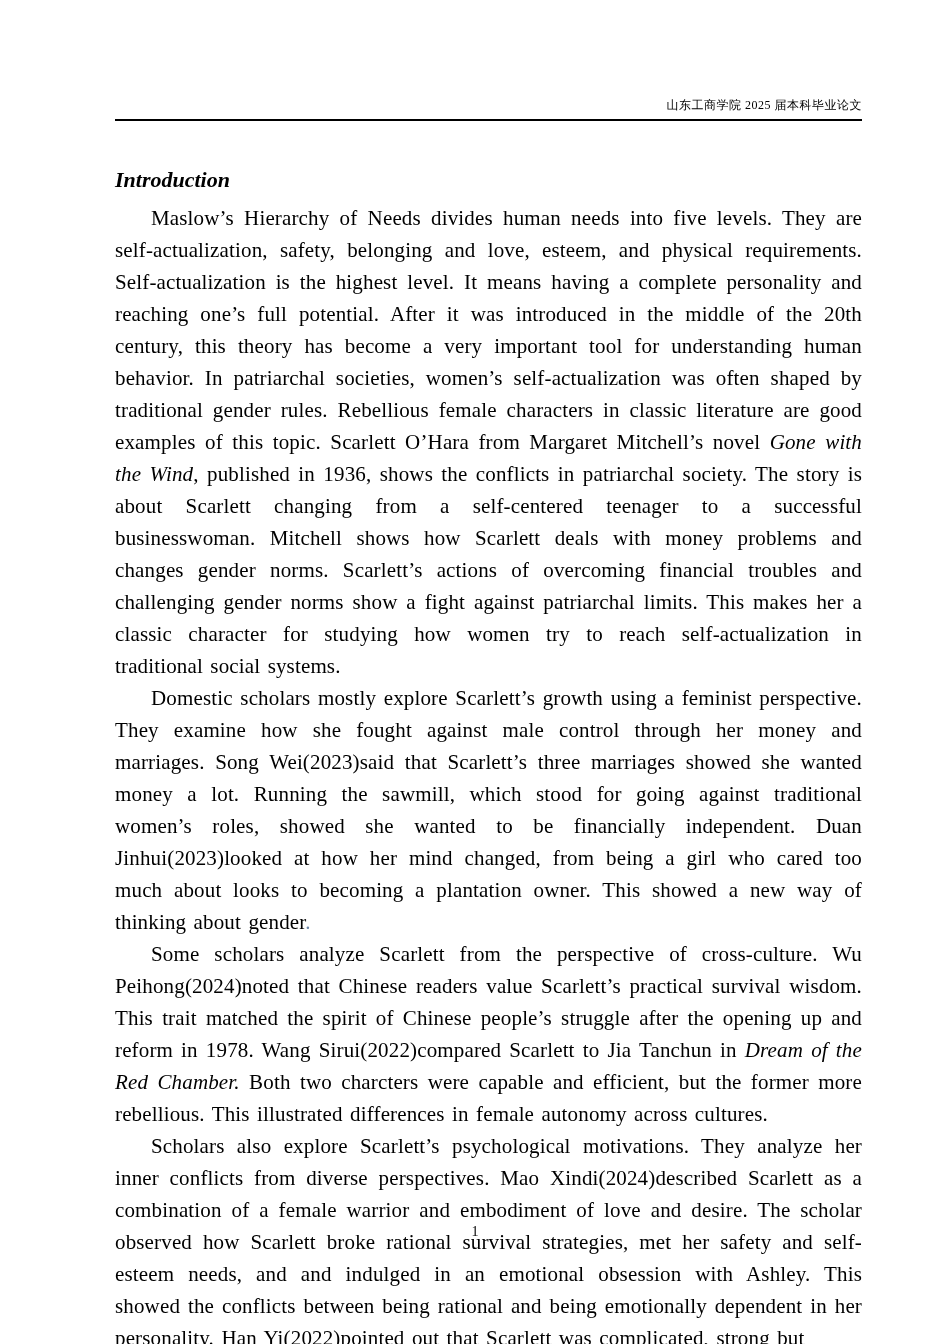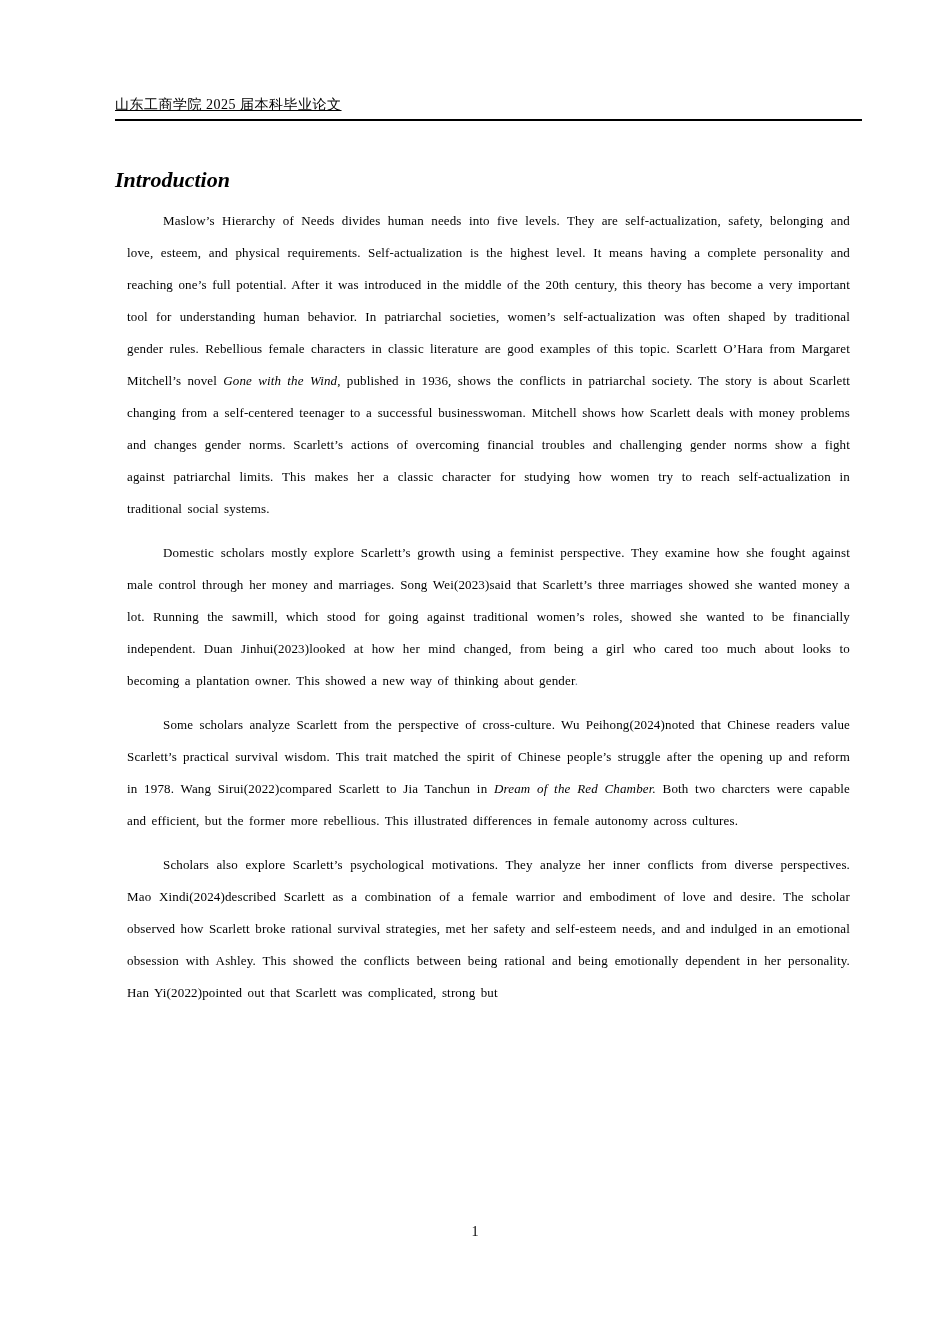--- a/index.html
+++ b/index.html
@@ -17,25 +17,24 @@
     overflow: hidden;
   }
   .header {
     position: absolute;
     left: 115px;
     top: 0;
     width: 747px;
   }
   .header-text {
     padding-top: 96px;
-    text-align: left;
-    font-size: 14px;
+    text-align: right;
+    font-size: 12px;
     letter-spacing: 0.5px;
     line-height: 18px;
-    text-decoration: underline;
   }
   .header-rule {
     margin-top: 5px;
     border-bottom: 2px solid #000000;
     height: 0;
   }
   .content {
     position: absolute;
     left: 115px;
     top: 125px;
@@ -43,22 +42,22 @@
   }
   .section-title {
     margin: 42px 0 9px 0;
     font-size: 22px;
     line-height: 1.2;
     font-weight: bold;
     font-family: "Liberation Serif", "DejaVu Serif", serif;
     font-style: italic;
   }
   .para {
-    margin: 12px;
-    font-size: 13px;
+    margin: 0;
+    font-size: 21px;
     line-height: 32px;
     text-align: justify;
     text-indent: 36px;
     word-spacing: 2px;
     letter-spacing: 0.15px;
   }
   .footer {
     position: absolute;
     left: 0;
     top: 1224px;

